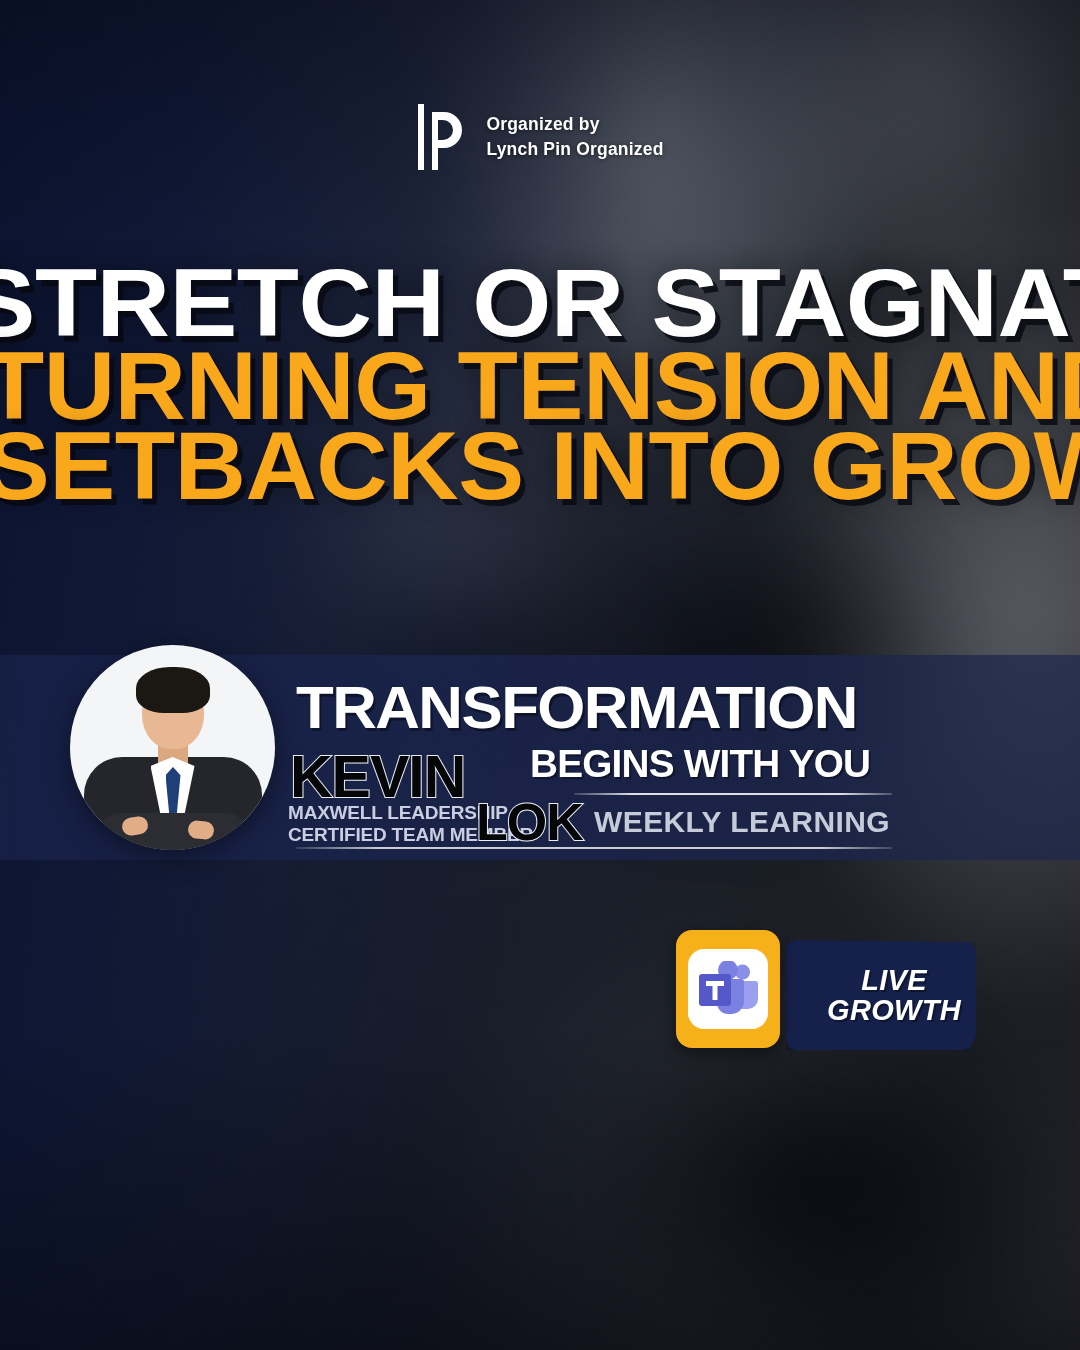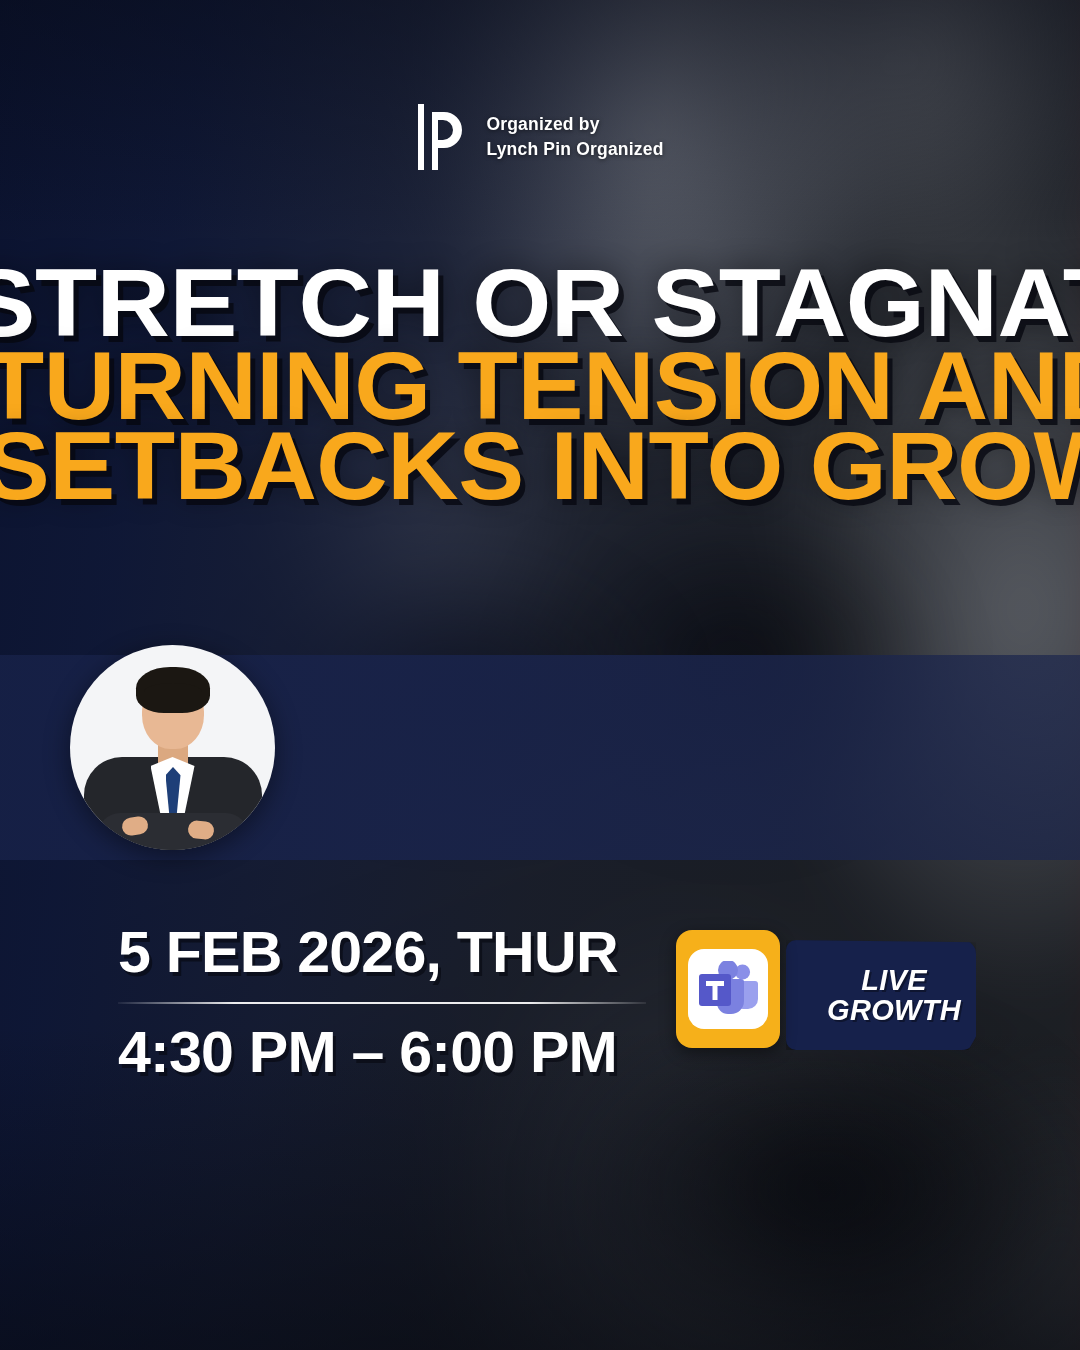--- a/index.html
+++ b/index.html
@@ -268,26 +268,34 @@
     <div class="av-neck"></div>
     <div class="av-shirt"></div>
     <div class="av-tie"></div>
     <div class="av-head"></div>
     <div class="av-hair"></div>
     <div class="av-arms"></div>
     <div class="av-hand-a"></div>
     <div class="av-hand-b"></div>
   </div>
 
-
-  <div class="datetime">
-    <div class="dt-line">5 FEB 2026, THUR</div>
-    <div class="dt-rule"></div>
-    <div class="dt-line">4:30 PM – 6:00 PM</div>
-  </div>
+  <div class="banner-text">
+    <div class="transformation">TRANSFORMATION</div>
+    <div class="begins">BEGINS WITH YOU</div>
+    <div class="rule-mid"></div>
+    <div class="weekly">WEEKLY LEARNING</div>
+    <div class="maxwell">
+      <div>MAXWELL LEADERSHIP</div>
+      <div>CERTIFIED TEAM MEMBER</div>
+    </div>
+    <div class="kevin">KEVIN</div>
+    <div class="lok">LOK</div>
+    <div class="rule-bot"></div>
+  </div>
+
 
   <div class="live-wrap">
     <div class="webinar-flag">
       <div class="wtxt">
         <div>LIVE</div>
         <div>GROWTH</div>
       </div>
     </div>
     <div class="teams-tile">
       <div class="teams-inner">

